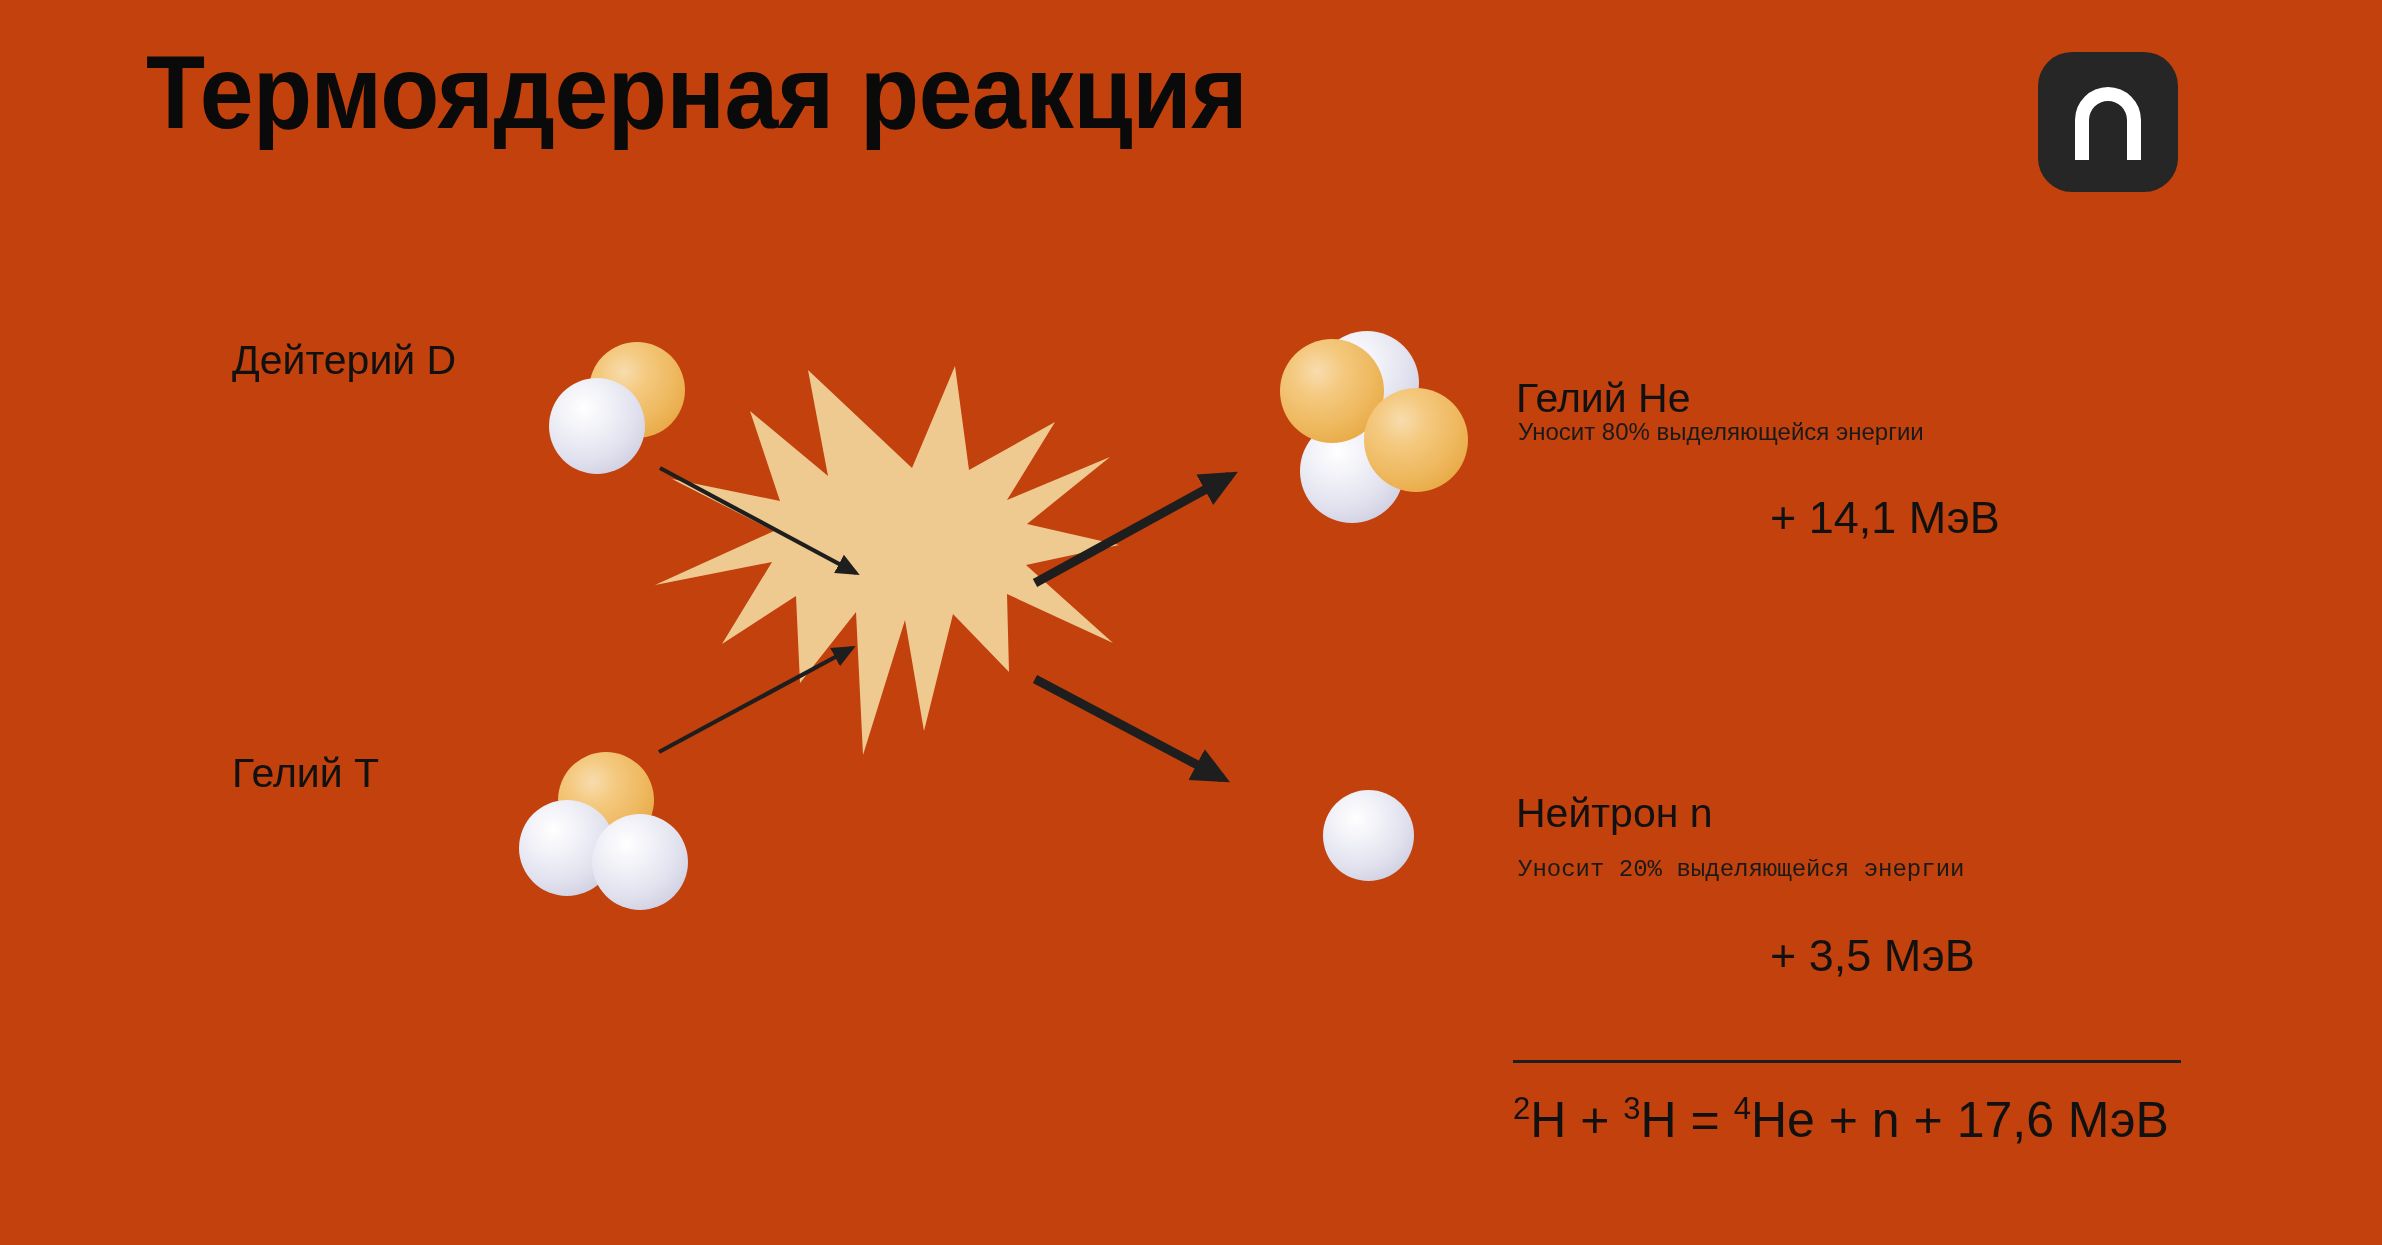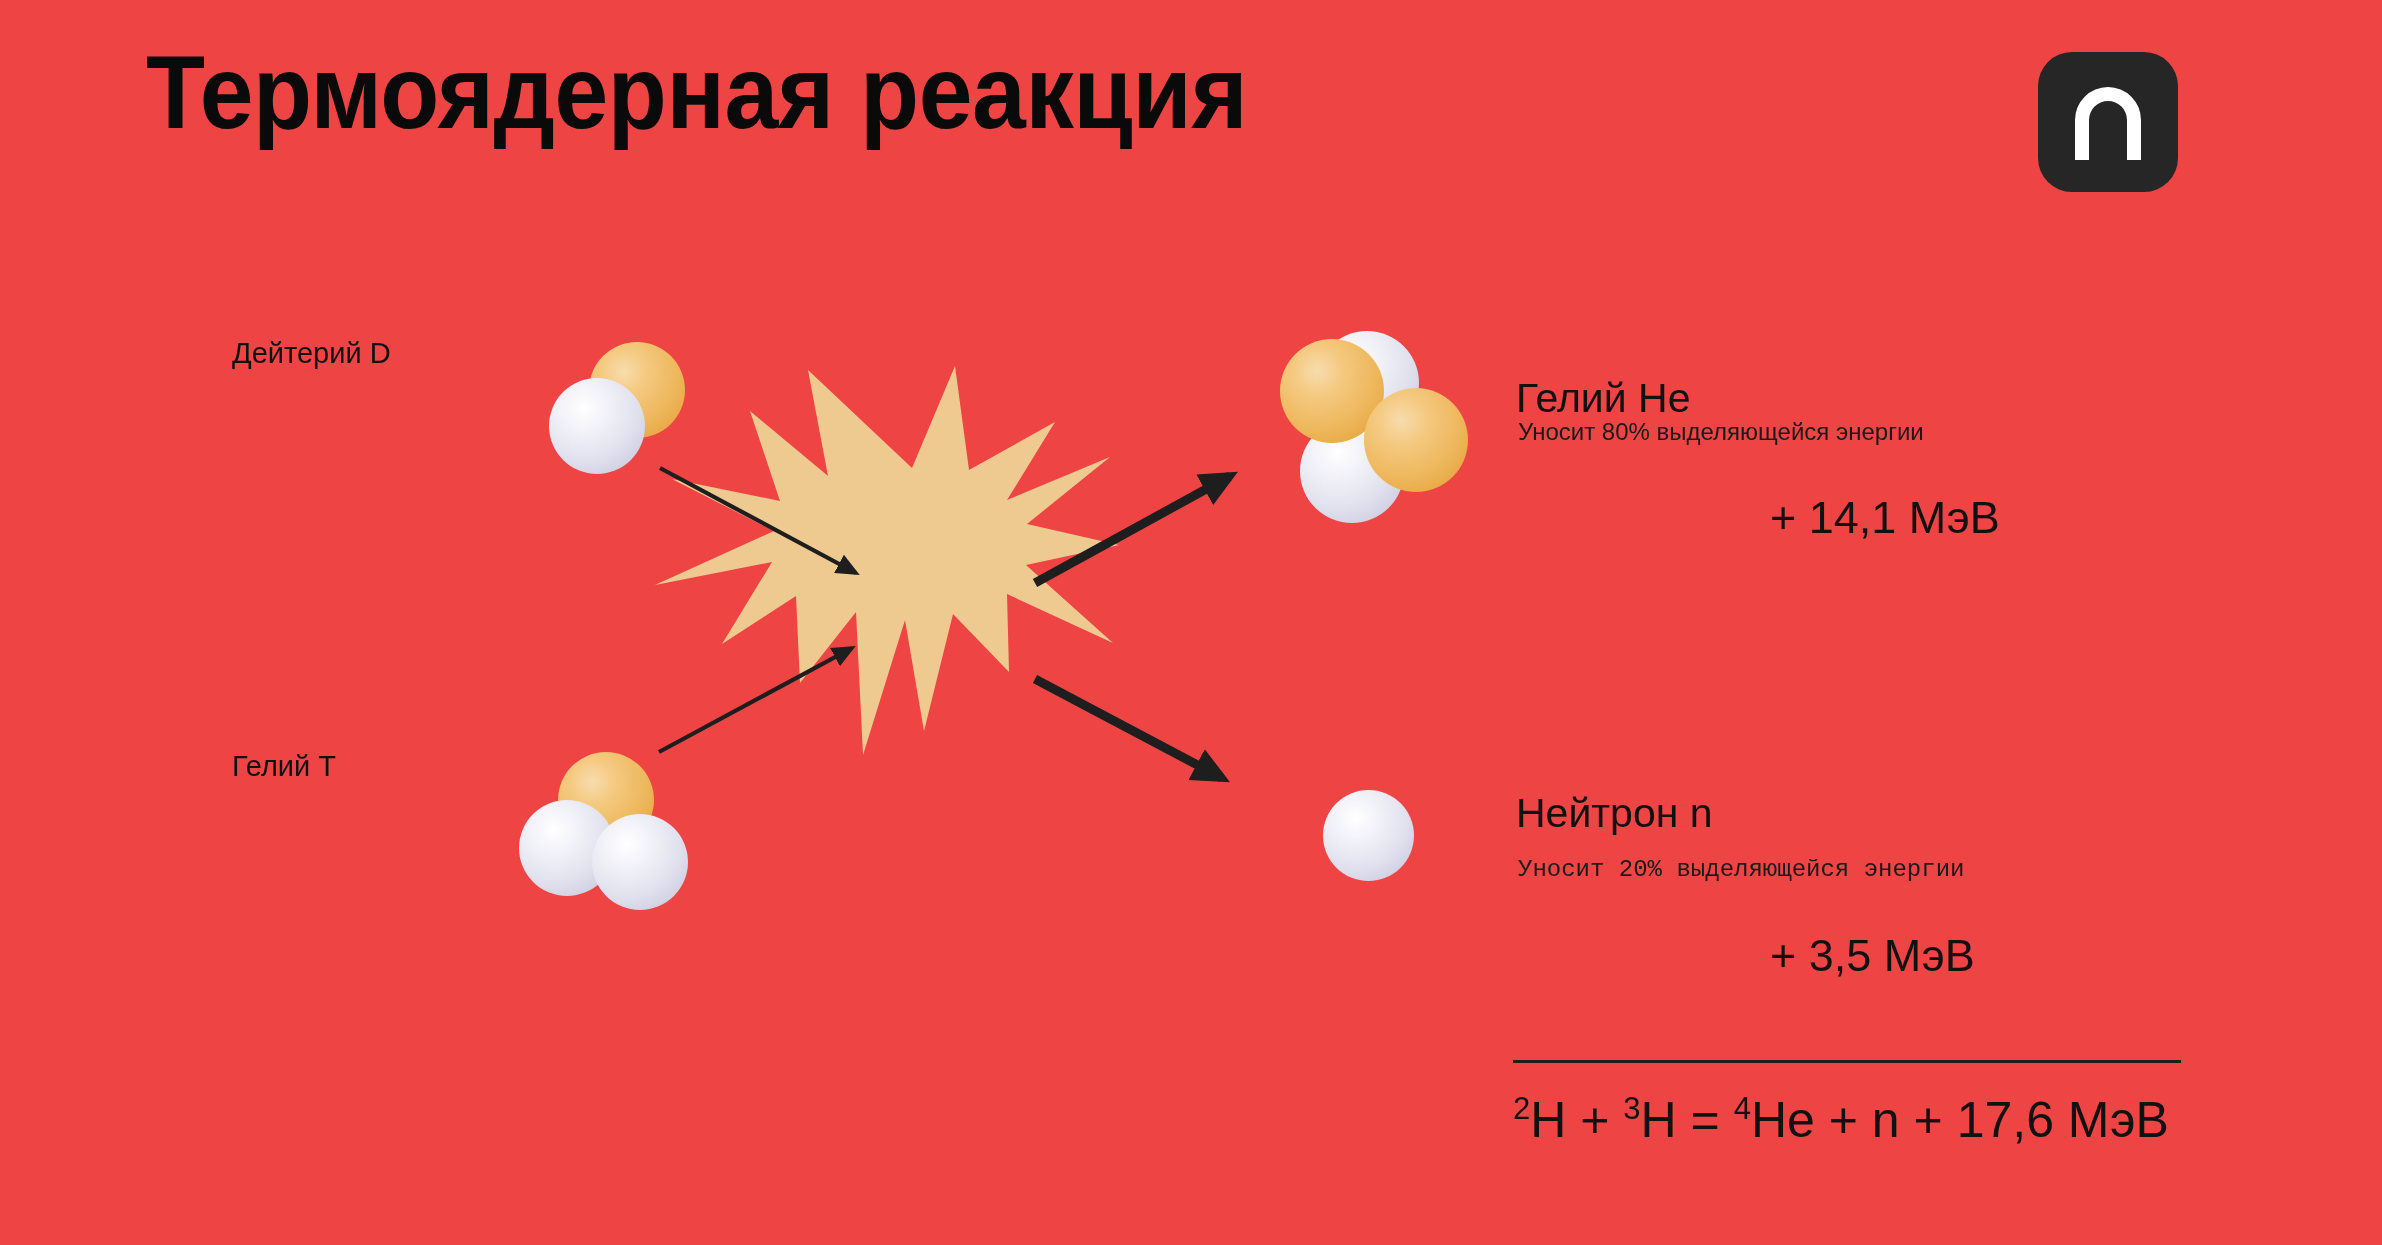--- a/index.html
+++ b/index.html
@@ -4,21 +4,21 @@
 <style>
   html, body {
     margin: 0;
     padding: 0;
     background: #ffffff;
   }
   #slide {
     position: relative;
     width: 2382px;
     height: 1245px;
-    background: #ef4444;
+    background: #c2410c;
     overflow: hidden;
     font-family: "Liberation Sans", "DejaVu Sans", sans-serif;
     color: #0d0d0d;
   }
 
   
   #title {
     position: absolute;
     left: 146px;
     top: 38px;
@@ -52,21 +52,21 @@
     top: 0;
   }
 
   
   .lbl {
     position: absolute;
     white-space: nowrap;
     line-height: 1.15;
   }
   .lbl-in {
-    font-size: 29px;
+    font-size: 41px;
     color: #111111;
   }
   .lbl-out-title {
     font-size: 41px;
     color: #111111;
   }
   .lbl-sub {
     font-size: 24px;
     color: #1a1a1a;
   }

